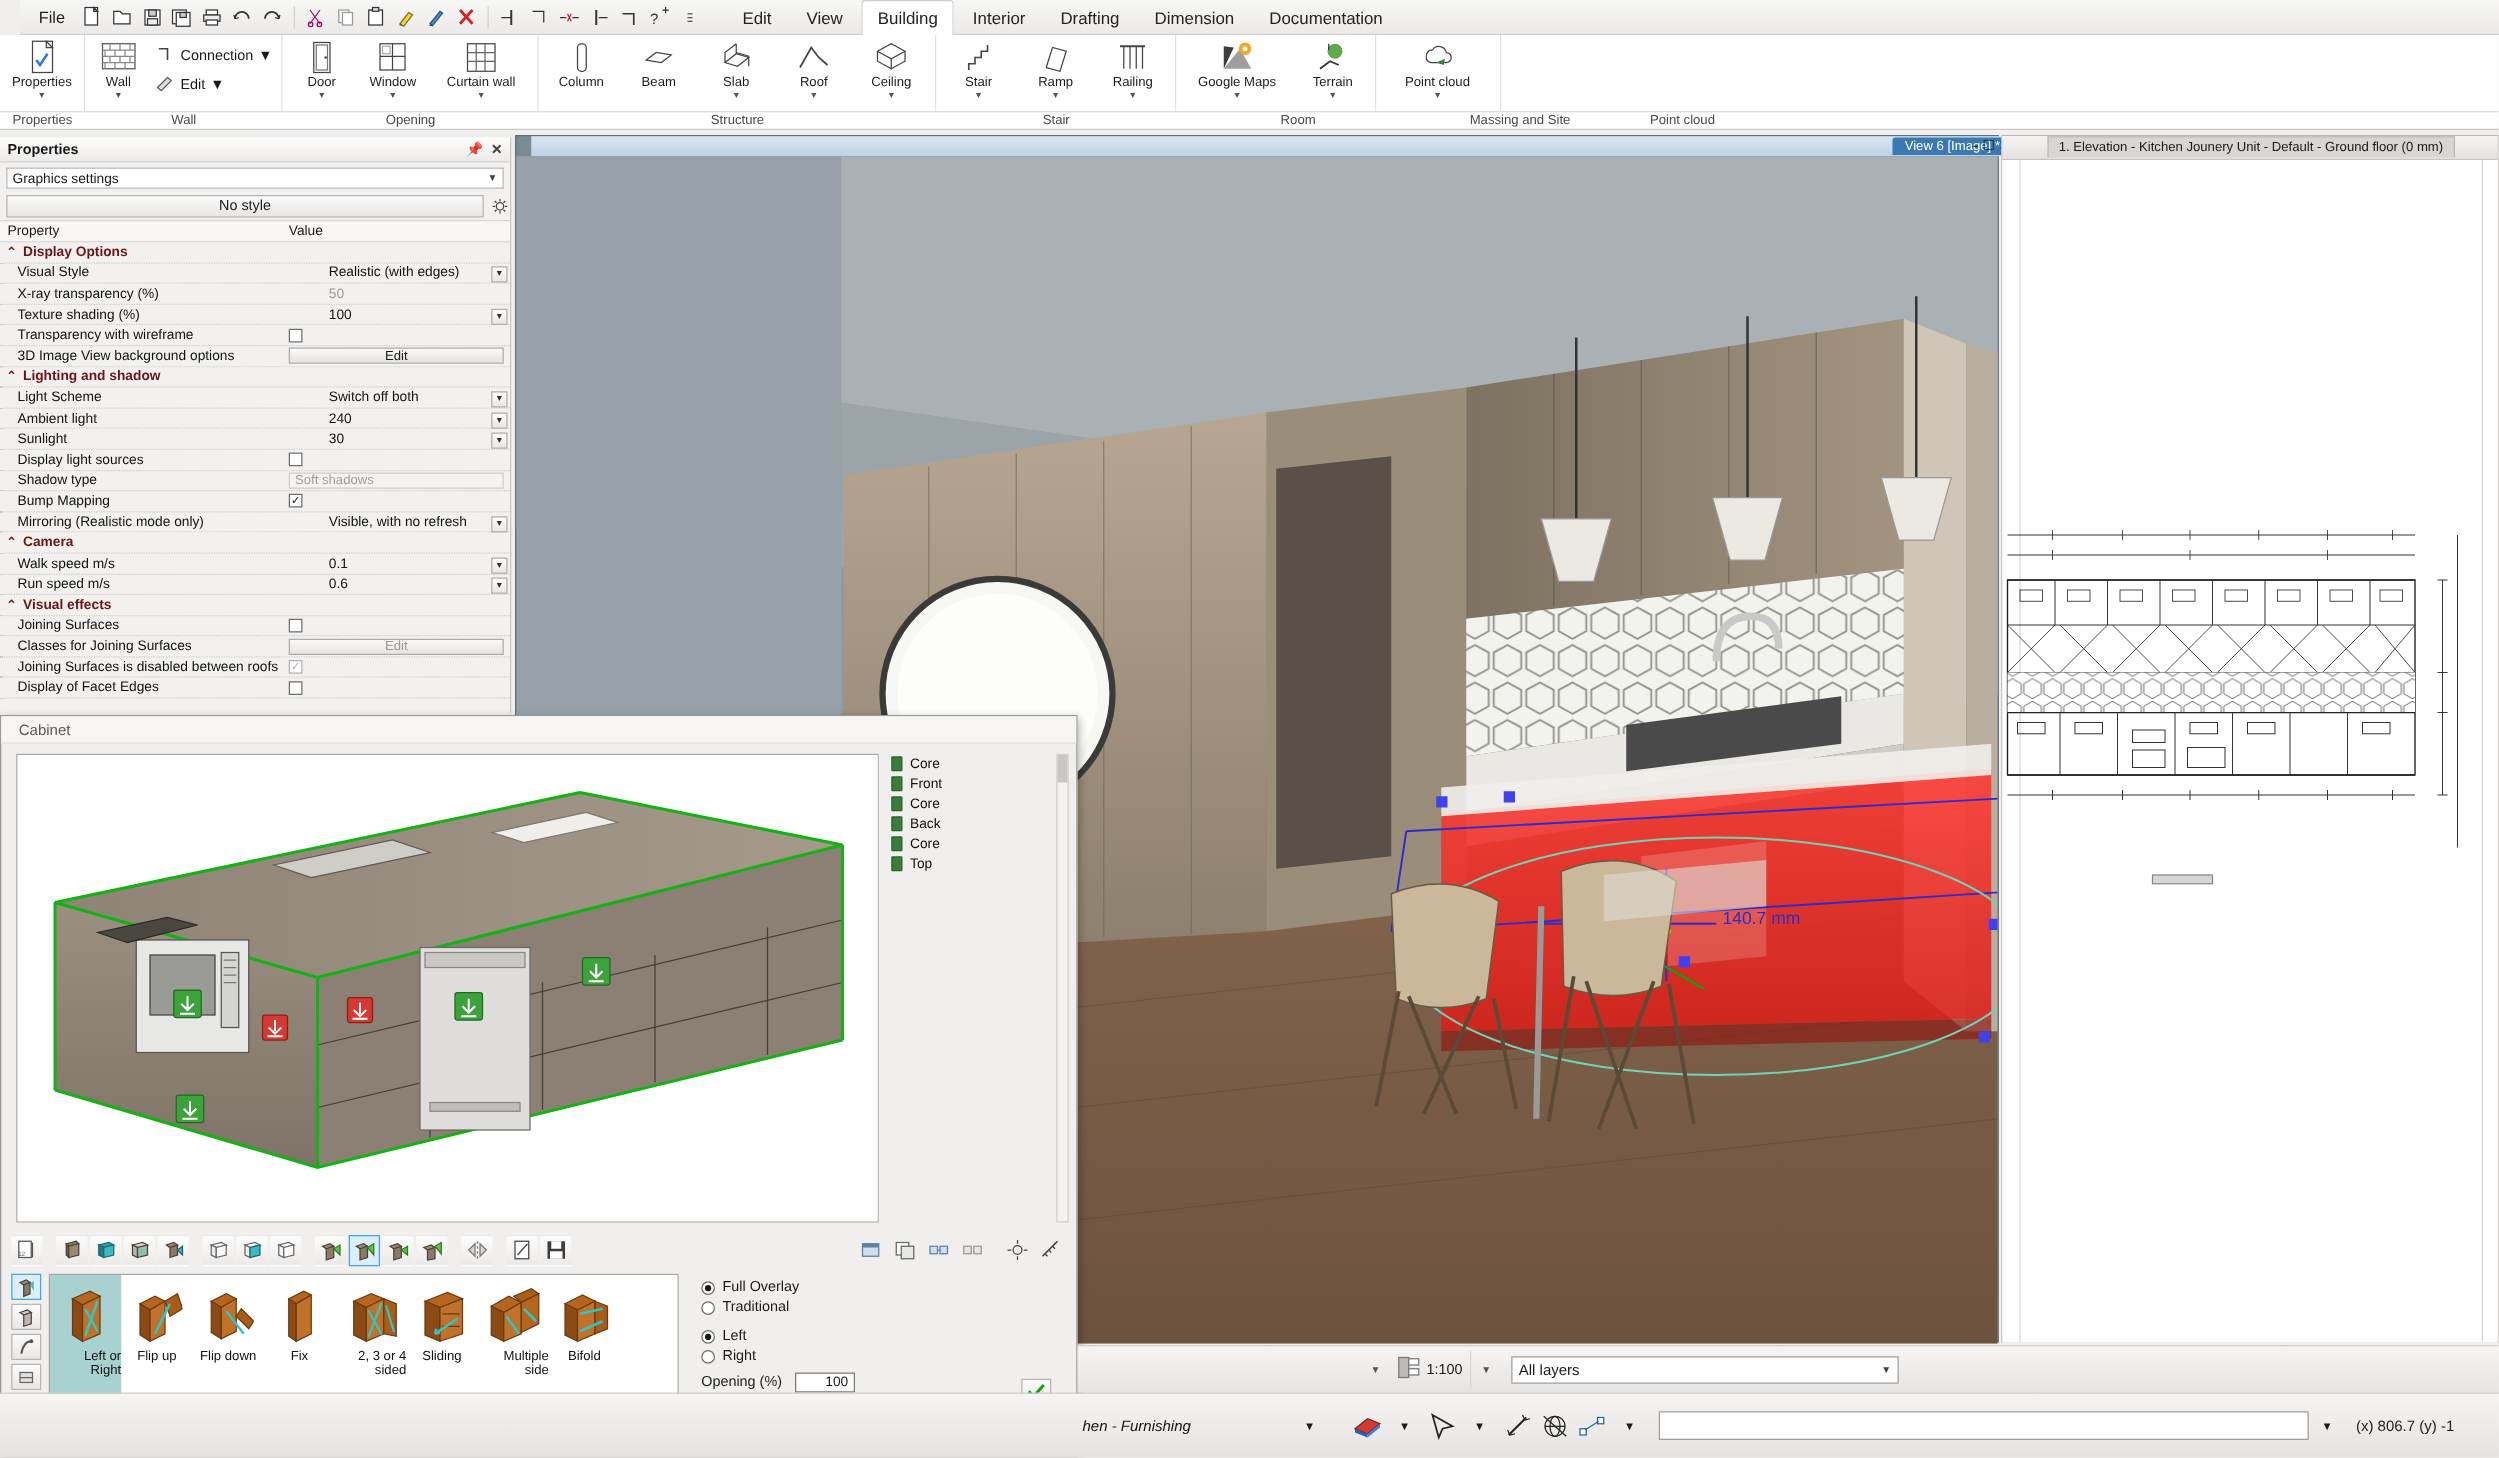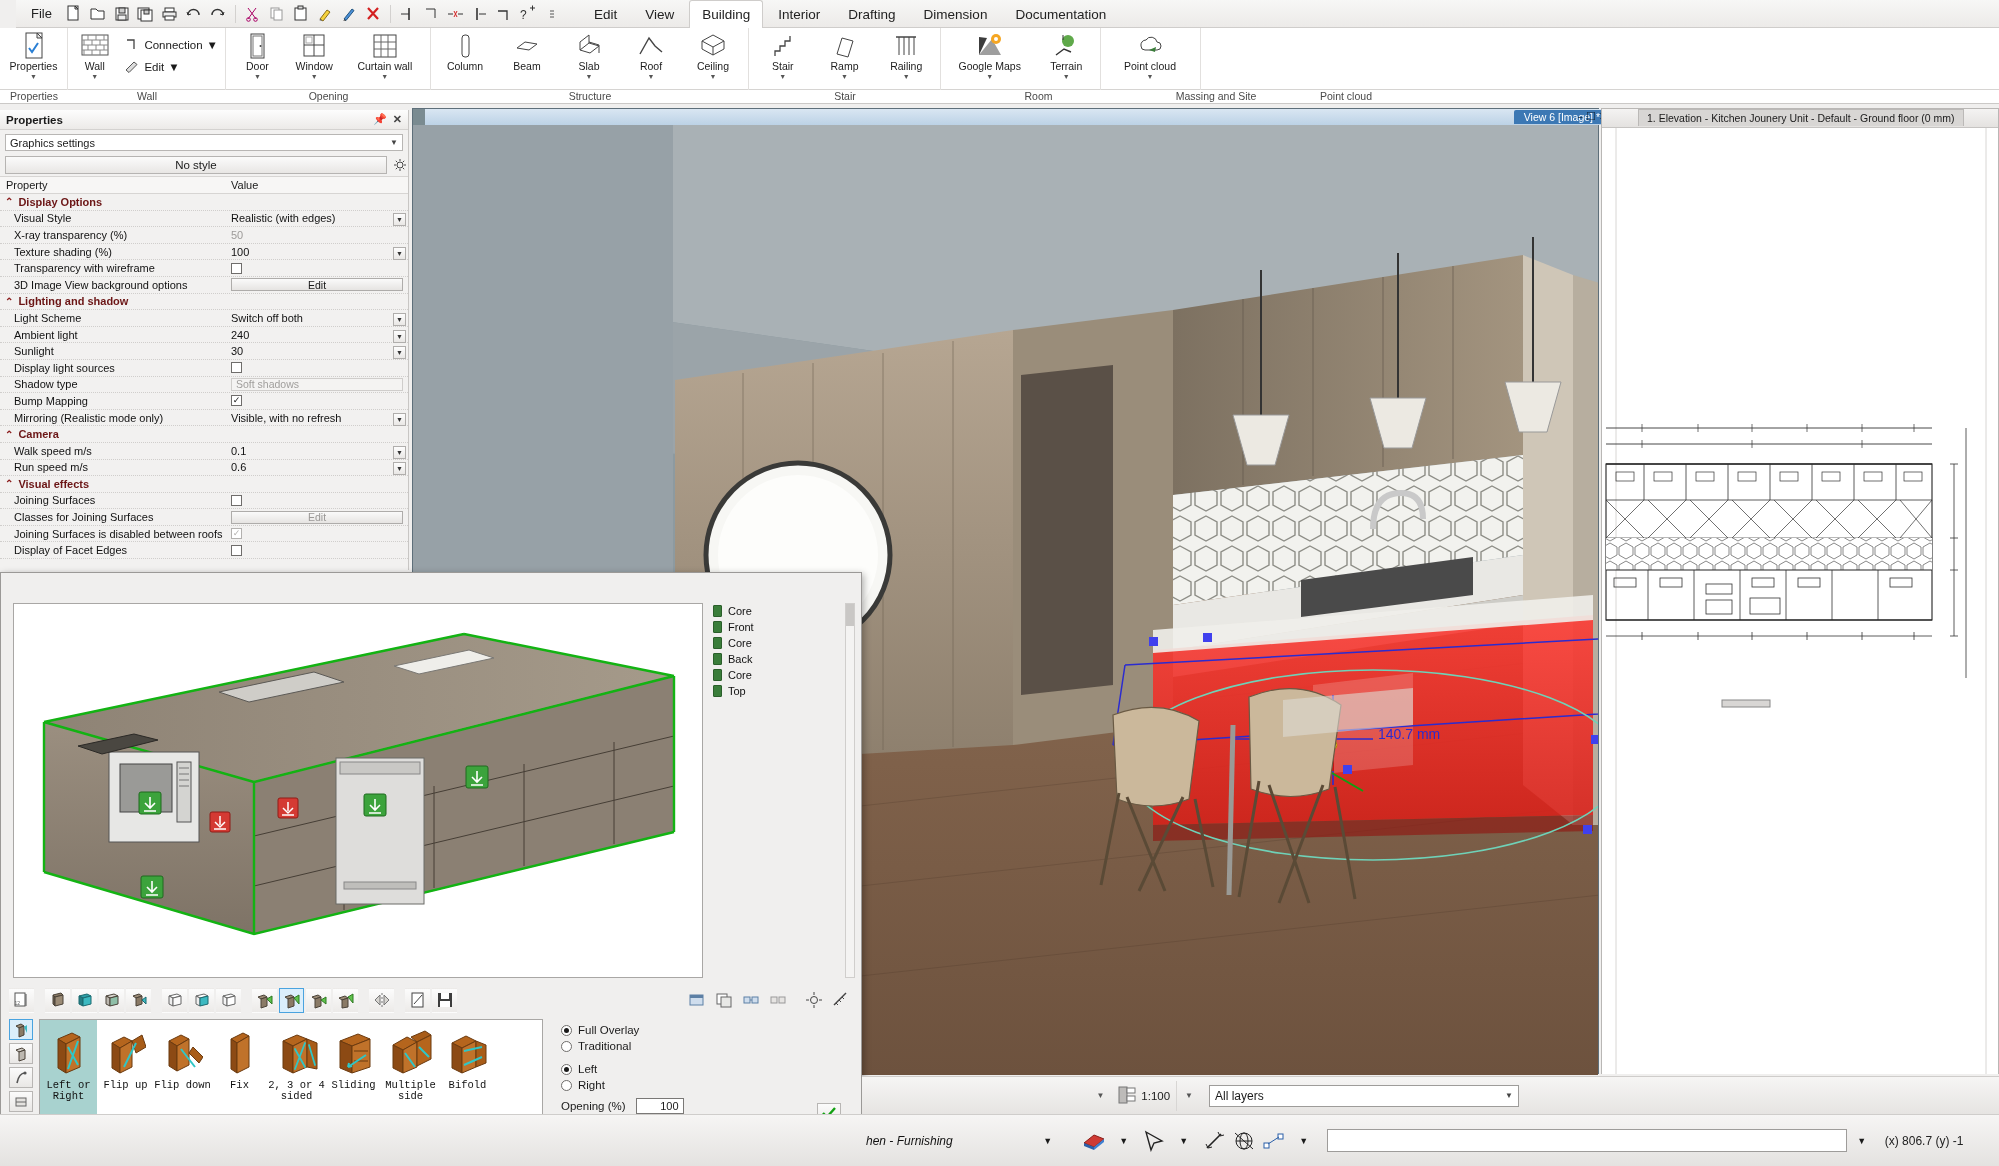--- a/index.html
+++ b/index.html
@@ -75,21 +75,21 @@
   .prow { display:flex; height:16.6px; align-items:center;
           border-bottom:1px dotted #d0cecc; font-size:11px; }
   .prow .pname { width:225px; padding-left:14px; color:#111; white-space:nowrap;
                  overflow:hidden; }
   .prow .pval { flex:1; padding-left:6px; display:flex; align-items:center;
                 position:relative; }
   .prow.section { background:#f2f1f0; font-weight:bold; }
   .prow.section .pname { padding-left:5px; display:flex; align-items:center; gap:5px; }
   .secarrow { color:#8a1a1a; font-size:10px; }
   .prow.section .pname span.tx { color:#6b1515; }
-  .valtext { color:#111; }
+  .valtext { color:#111;margin-left:32px; }
   .valtext.dim { color:#9d9b99; }
   .vdrop { position:absolute; right:2px; top:1px; width:13px; height:13px;
            border:1px solid #b0aeac; background:linear-gradient(#fdfdfd,#e9e7e5);
            display:flex; align-items:center; justify-content:center; font-size:7px;
            color:#333; }
   .vchk { width:11px; height:11px; border:1px solid #6f6d6b; background:#fff;
           display:flex; align-items:center; justify-content:center;
           font-size:9px; line-height:9px; color:#111; }
   .vchk.dim { border-color:#b3b1af; color:#b3b1af; }
   .vedit { width:172px; height:13px; background:linear-gradient(#fafafa,#e6e4e2);
@@ -152,22 +152,22 @@
         background:linear-gradient(#fbfbfb,#e9e7e5); display:flex;
         align-items:center; justify-content:center; cursor:default; }
   .vbtn.sel { border:1px solid #4aa3df; background:#dbeefb; }
   #dlg-doors { flex:1; margin-left:4px; background:#fff; border:1px solid #a9a7a5;
         display:flex; align-items:stretch; max-width:504px; }
   .door { width:57px; display:flex; flex-direction:column; align-items:center;
         justify-content:flex-start; padding-top:5px; cursor:default; }
   .door.sel { background:#a8d2cf; }
   .door .dimg { height:52px; display:flex; align-items:flex-end;
         justify-content:center; }
-  .door .dlb { font-size:10.5px; text-align:center; line-height:11px;
-        color:#111; margin-top:3px;font-family:Liberation Mono, monospace; }
+  .door .dlb { font-size:10.5px; text-align:right; line-height:11px;
+        color:#111; margin-top:3px; }
   #dlg-opts { width:300px; padding-left:18px; padding-top:3px; }
   .radio { display:flex; align-items:center; gap:6px; font-size:11.5px;
         height:16px; cursor:default; }
   .rdot { width:11px; height:11px; border-radius:50%; border:1px solid #6f6d6b;
         background:#fff; display:flex; align-items:center; justify-content:center; }
   .rdot i { width:5px; height:5px; border-radius:50%; background:#1a1a1a;
         display:block; }
   .optrow { display:flex; align-items:center; gap:10px; margin-top:5px; }
   .optrow .lb { font-size:11.5px; }
   .numbox { width:48px; height:16px; background:#fff; border:1px solid #7a7876;
@@ -943,20 +943,21 @@
       <g stroke="#333" stroke-width="0.8">
         <path d="M352 336 v172 M364 300 v250"></path>
         <path d="M348 336 h8 M348 410 h8 M348 442 h8 M348 508 h8"></path>
       </g>
     </svg>
   </div>
 
 </div>
 
 <div id="dlg">
+  <div id="dlg-title">Cabinet</div>
 
   <div id="dlg-preview">
     <svg width="690" height="375" viewBox="0 0 690 375">
       <rect width="690" height="375" fill="#fff"></rect>
       <defs>
         <linearGradient id="cw" x1="0" y1="0" x2="0" y2="1">
           <stop offset="0" stop-color="#9b8f80"></stop>
             <stop offset="1" stop-color="#7e7366"></stop>
         </linearGradient>
         <linearGradient id="cwt" x1="0" y1="0" x2="1" y2="0">

